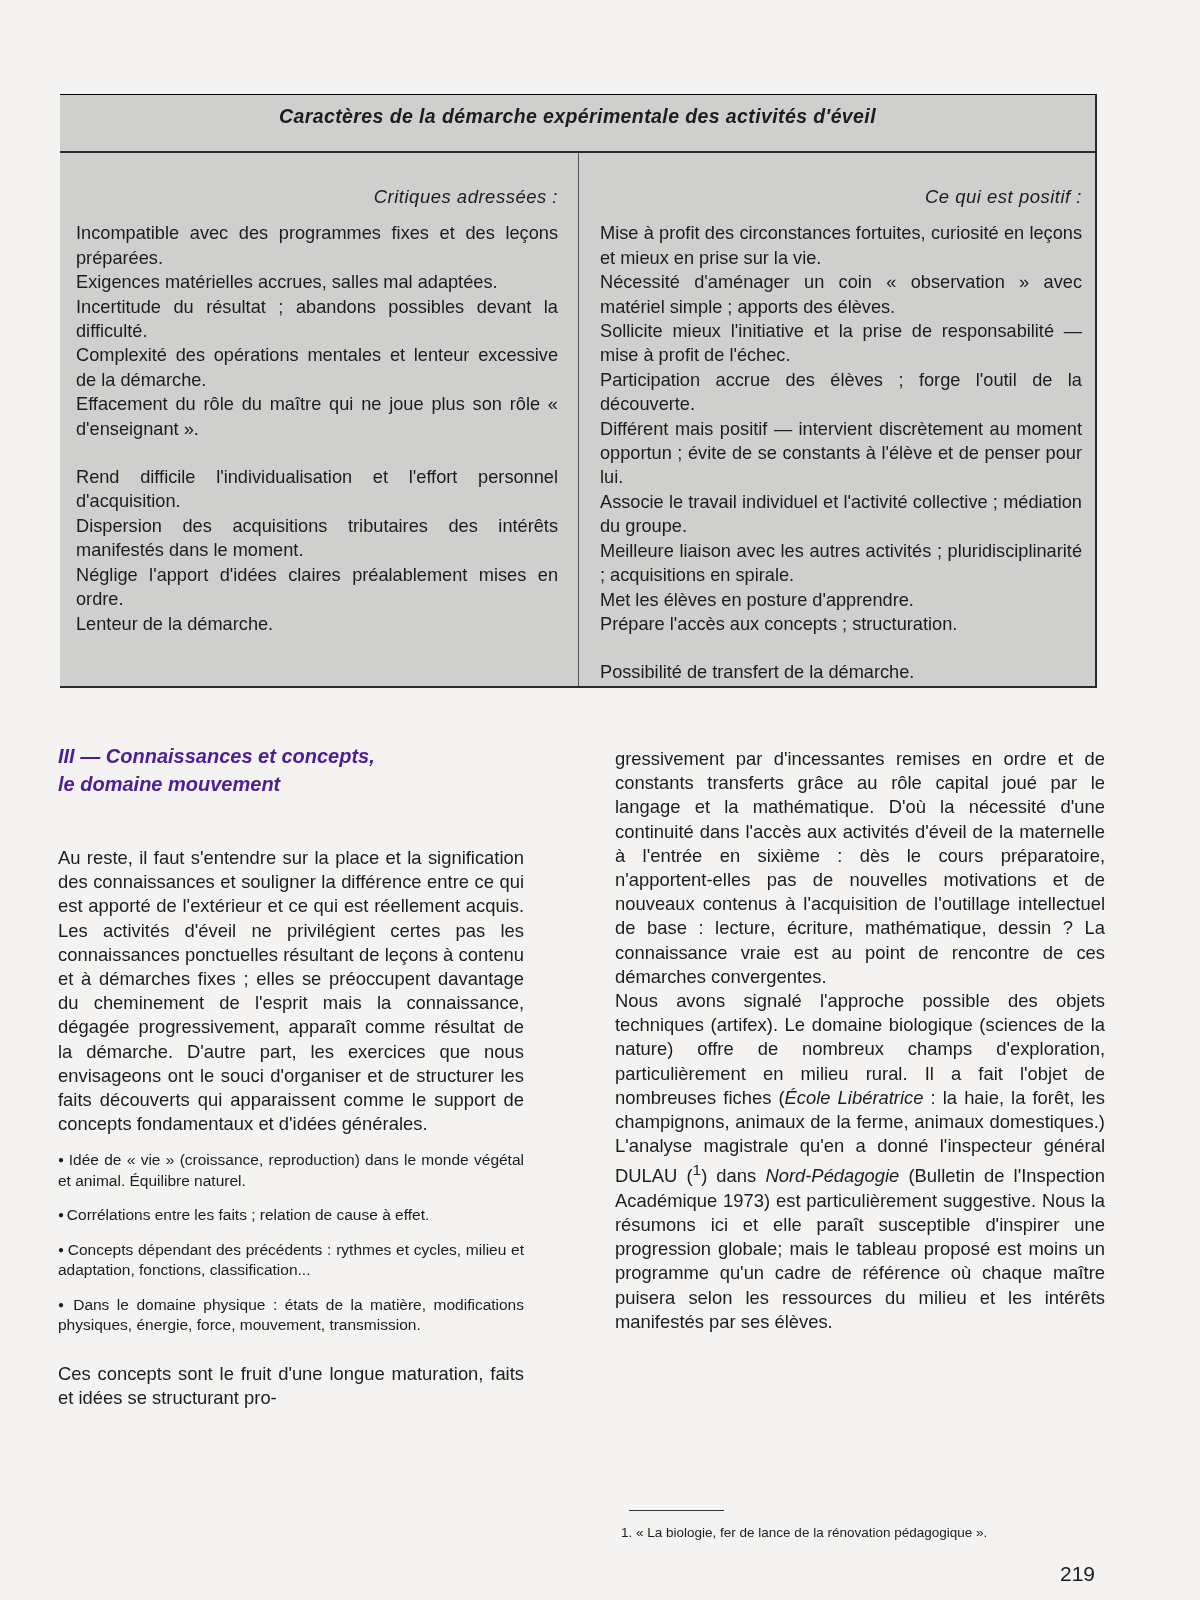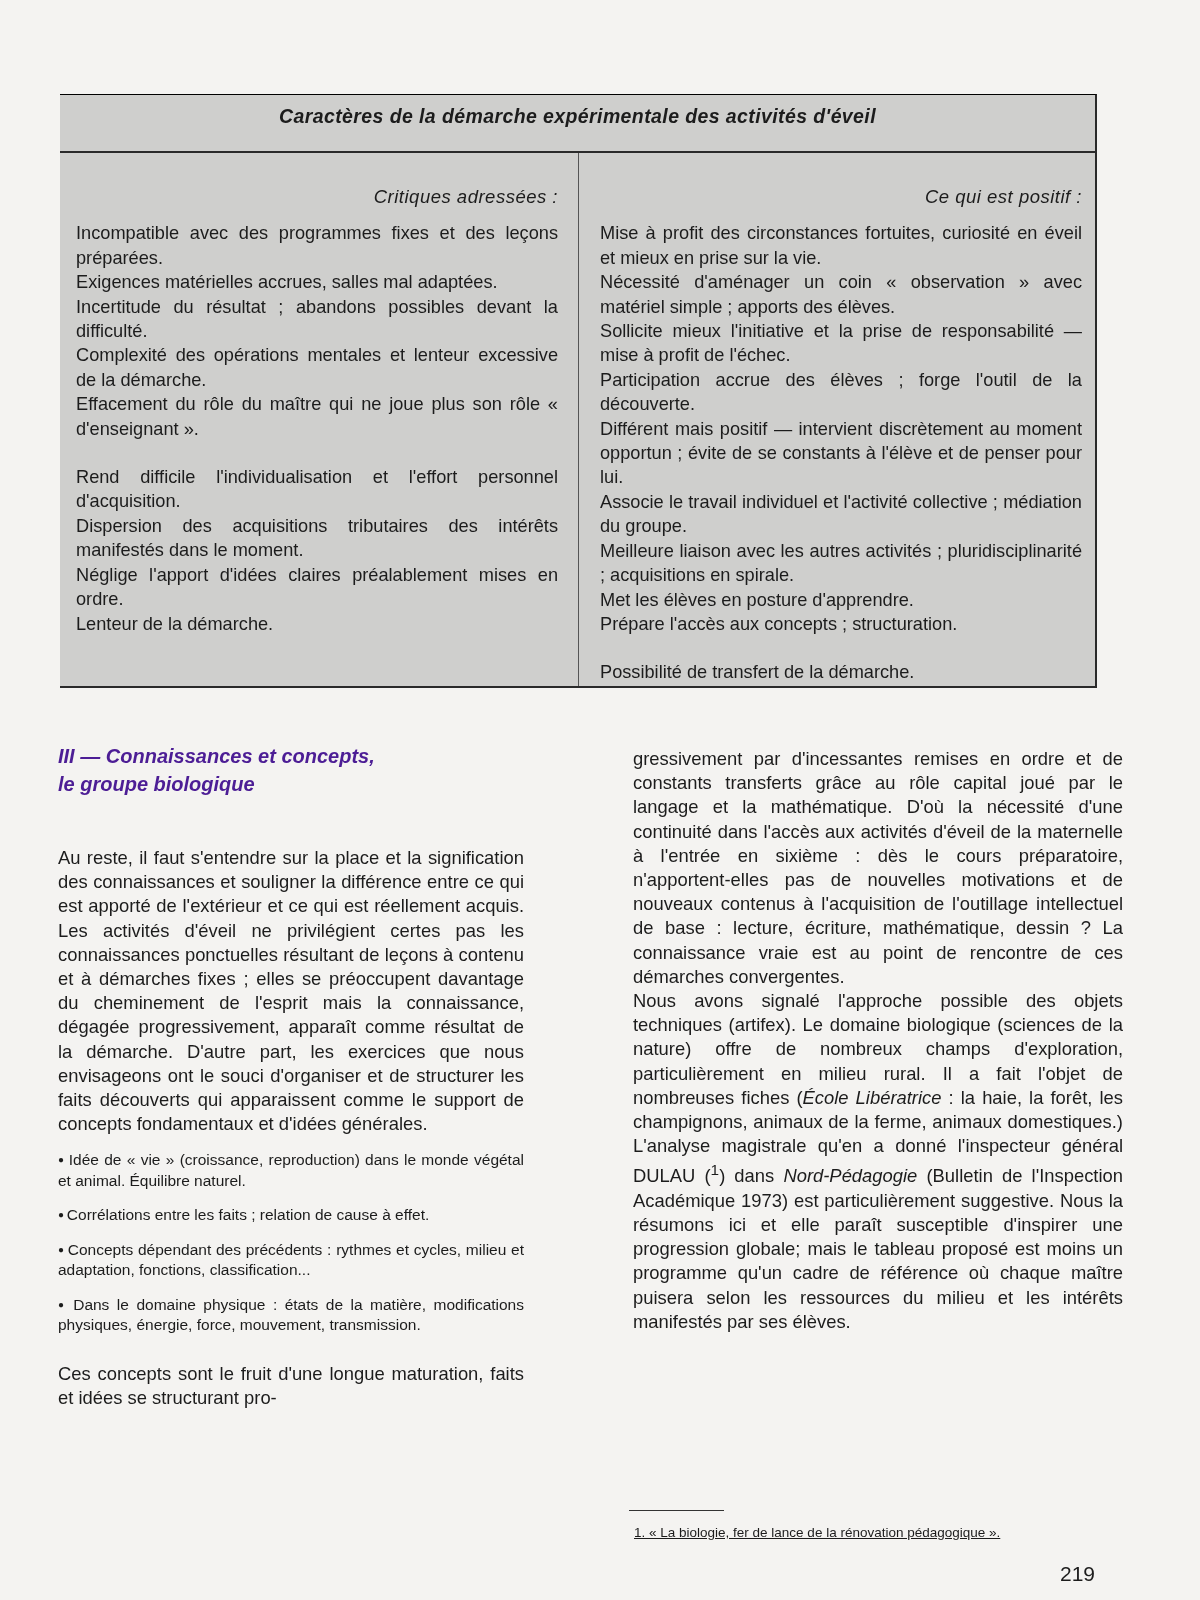--- a/index.html
+++ b/index.html
@@ -58,21 +58,21 @@
   .col p { margin: 0; text-align: justify; }
   .col p.gap { margin-top: 24px; }
 
   .text-col {
     position: absolute;
     font-size: 18.4px;
     line-height: 24.2px;
   }
   .text-col p { margin: 0; text-align: justify; }
   .lcol { left: 58px; top: 742px; width: 466px; }
-  .rcol { left: 633px; top: 747px; width: 490px; }
+  .rcol { left: 615px; top: 747px; width: 490px; }
 
   .section-title {
     font-family: "Liberation Sans", sans-serif;
     font-style: italic;
     font-weight: bold;
     font-size: 20px;
     line-height: 28px;
     margin: 0 0 48px 0;
     color: #4c1d95;
   }
@@ -85,23 +85,22 @@
   .rcol .para2 { }
 
   .fn-rule {
     position: absolute;
     left: 629px; top: 1510px;
     width: 95px;
     border-top: 1px solid #333;
   }
   .footnote {
     position: absolute;
-    left: 634px; top: 1525px;
+    left: 621px; top: 1525px;
     font-size: 13.5px;
-    text-decoration: underline;
   }
   .page-number {
     position: absolute;
     left: 1060px; top: 1562px;
     font-size: 21px;
   }
   i.em { font-style: italic; }
 </style>
 </head>
 <body>
@@ -124,40 +123,40 @@
         <p class="gap">Rend difficile l'individualisation et l'effort personnel d'acquisition.</p>
         <p>Dispersion des acquisitions tributaires des intérêts manifestés dans le moment.</p>
         <p>Néglige l'apport d'idées claires préalablement mises en ordre.</p>
         <p>Lenteur de la démarche.</p>
       </div>
   </div>
 
   <div class="col right">
     <div class="col-head">Ce qui est positif :</div>
     <div id="right-g1">
-        <p>Mise à profit des circonstances fortuites, curiosité en éveil et mieux en prise sur la vie.</p>
+        <p>Mise à profit des circonstances fortuites, curiosité en leçons et mieux en prise sur la vie.</p>
         <p>Nécessité d'aménager un coin « observation » avec matériel simple ; apports des élèves.</p>
         <p>Sollicite mieux l'initiative et la prise de responsabilité — mise à profit de l'échec.</p>
         <p>Participation accrue des élèves ; forge l'outil de la découverte.</p>
         <p>Différent mais positif — intervient discrètement au moment opportun ; évite de se constants à l'élève et de penser pour lui.</p>
         <p>Associe le travail individuel et l'activité collective ; médiation du groupe.</p>
         <p>Meilleure liaison avec les autres activités ; pluridisciplinarité ; acquisitions en spirale.</p>
         <p>Met les élèves en posture d'apprendre.</p>
         <p>Prépare l'accès aux concepts ; structuration.</p>
       </div>
     <div id="right-g2">
         <p class="gap">Possibilité de transfert de la démarche.</p>
       </div>
   </div>
 </div>
 
 <div class="text-col lcol">
   <h2 class="section-title">
     <span>III — Connaissances et concepts,</span><br>
-    <span>le groupe biologique</span>
+    <span>le domaine mouvement</span>
   </h2>
   <p>Au reste, il faut s'entendre sur la place et la signification des connaissances et souligner la différence entre ce qui est apporté de l'extérieur et ce qui est réellement acquis. Les activités d'éveil ne privilégient certes pas les connaissances ponctuelles résultant de leçons à contenu et à démarches fixes ; elles se préoccupent davantage du cheminement de l'esprit mais la connaissance, dégagée progressivement, apparaît comme résultat de la démarche. D'autre part, les exercices que nous envisageons ont le souci d'organiser et de structurer les faits découverts qui apparaissent comme le support de concepts fondamentaux et d'idées générales.</p>
   <div id="bullets">
       <p class="bullet"><span style="font-size: 10px; vertical-align: 2px;">● </span><span>Idée de « vie » (croissance, reproduction) dans le monde végétal et animal. Équilibre naturel.</span></p>
       <p class="bullet"><span style="font-size: 10px; vertical-align: 2px;">● </span><span>Corrélations entre les faits ; relation de cause à effet.</span></p>
       <p class="bullet"><span style="font-size: 10px; vertical-align: 2px;">● </span><span>Concepts dépendant des précédents : rythmes et cycles, milieu et adaptation, fonctions, classification...</span></p>
       <p class="bullet"><span style="font-size: 10px; vertical-align: 2px;">● </span><span>Dans le domaine physique : états de la matière, modifications physiques, énergie, force, mouvement, transmission.</span></p>
     </div>
   <p class="after-bullets">Ces concepts sont le fruit d'une longue maturation, faits et idées se structurant pro-</p>
 </div>

